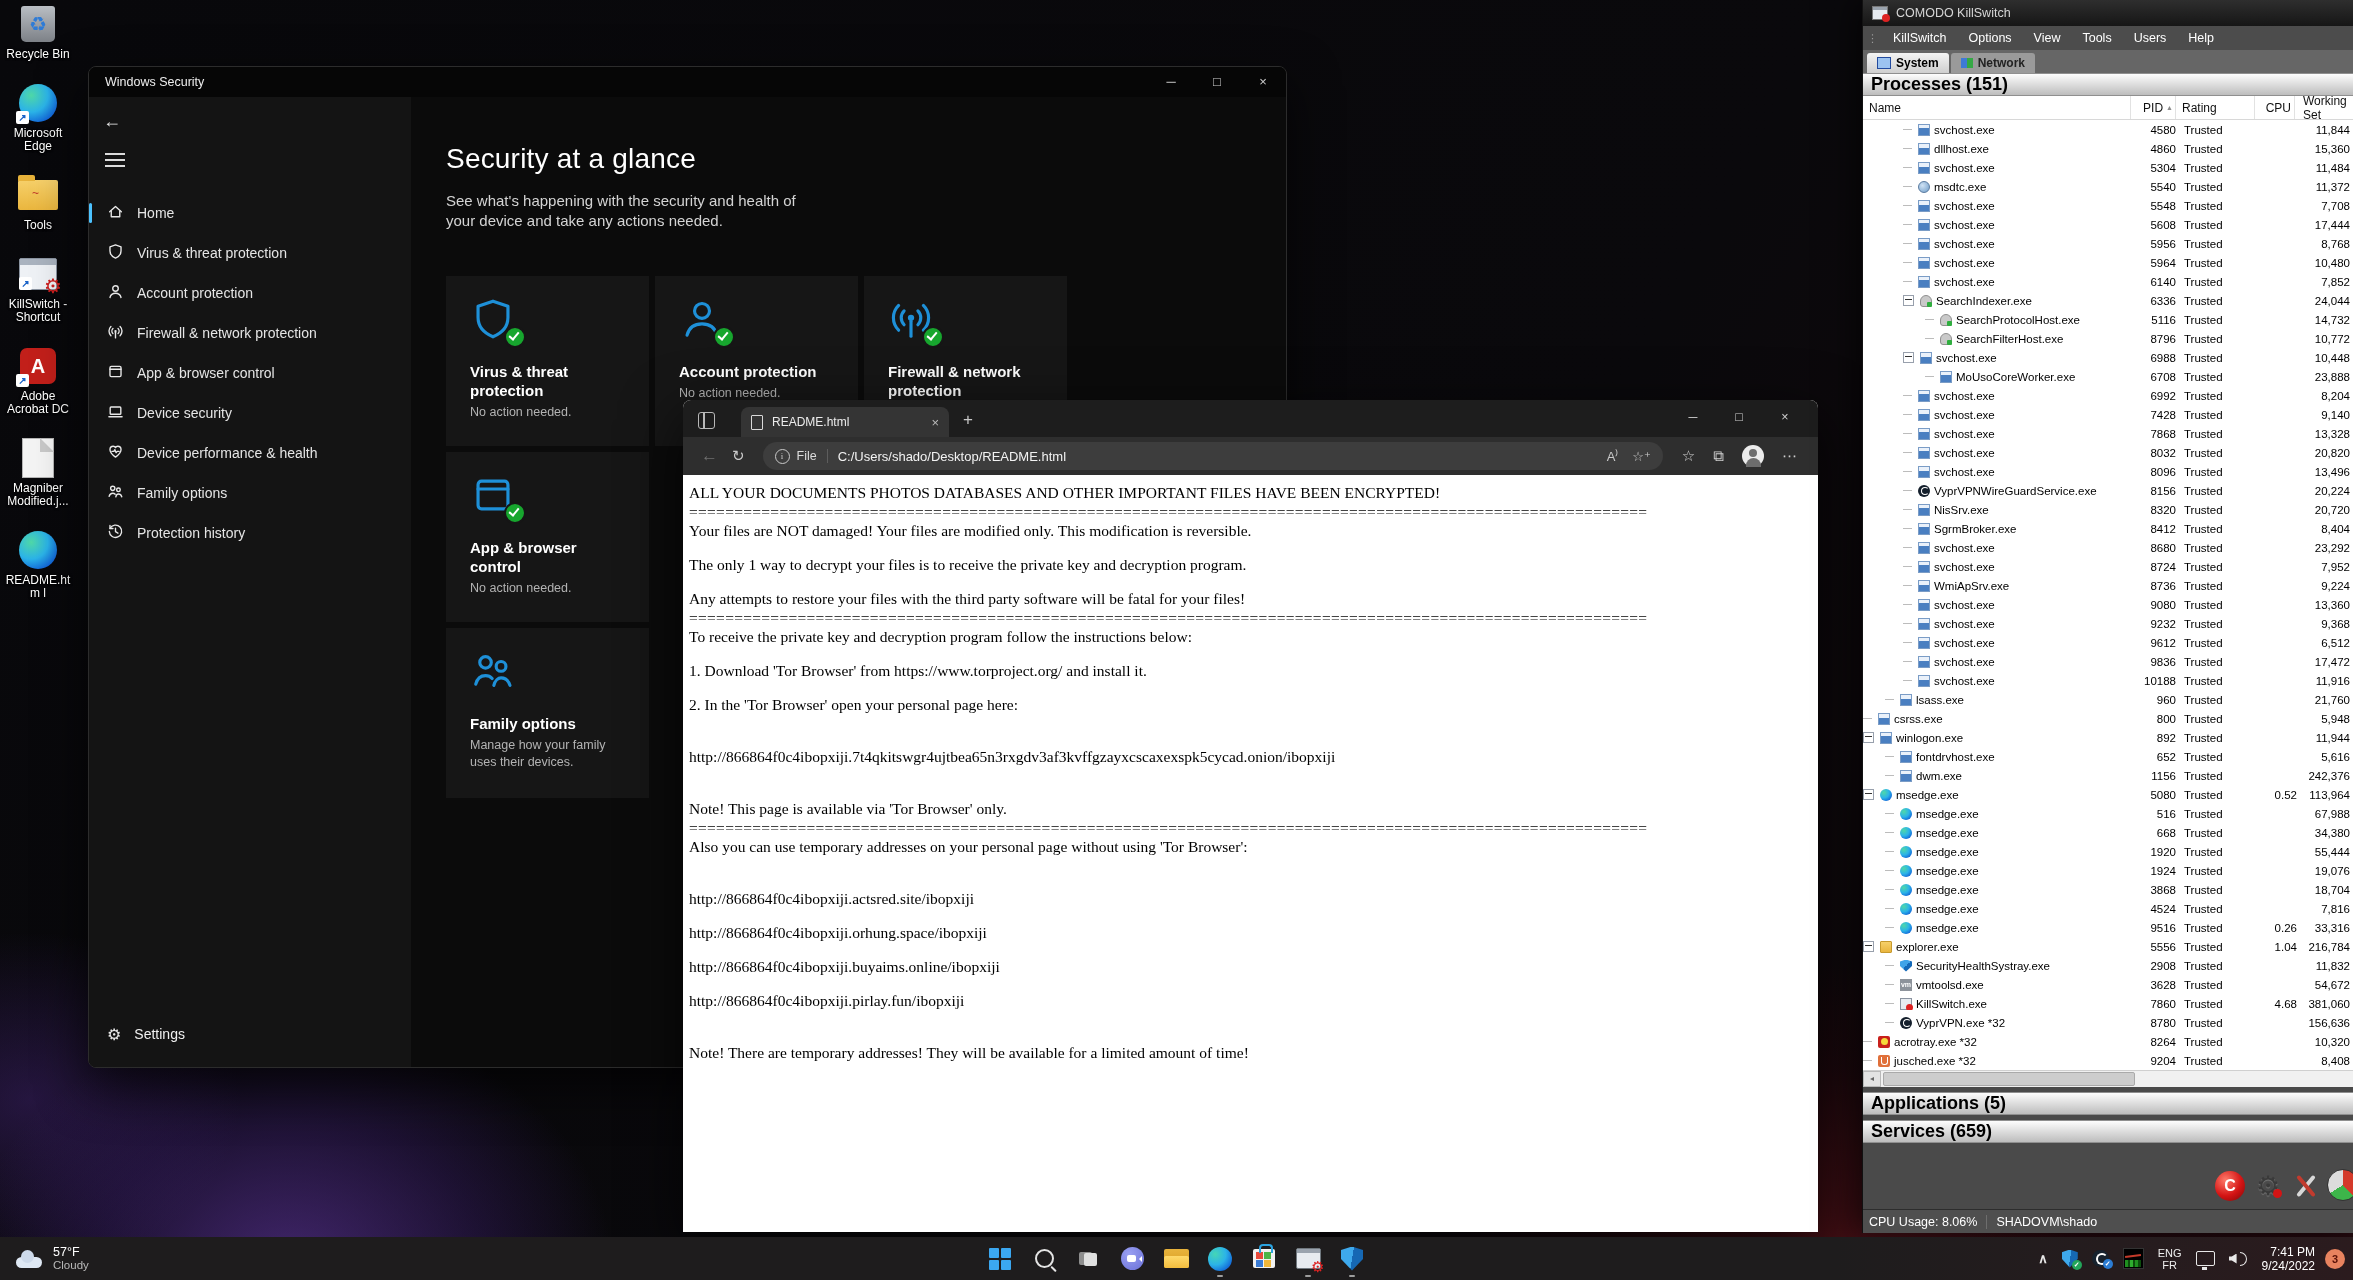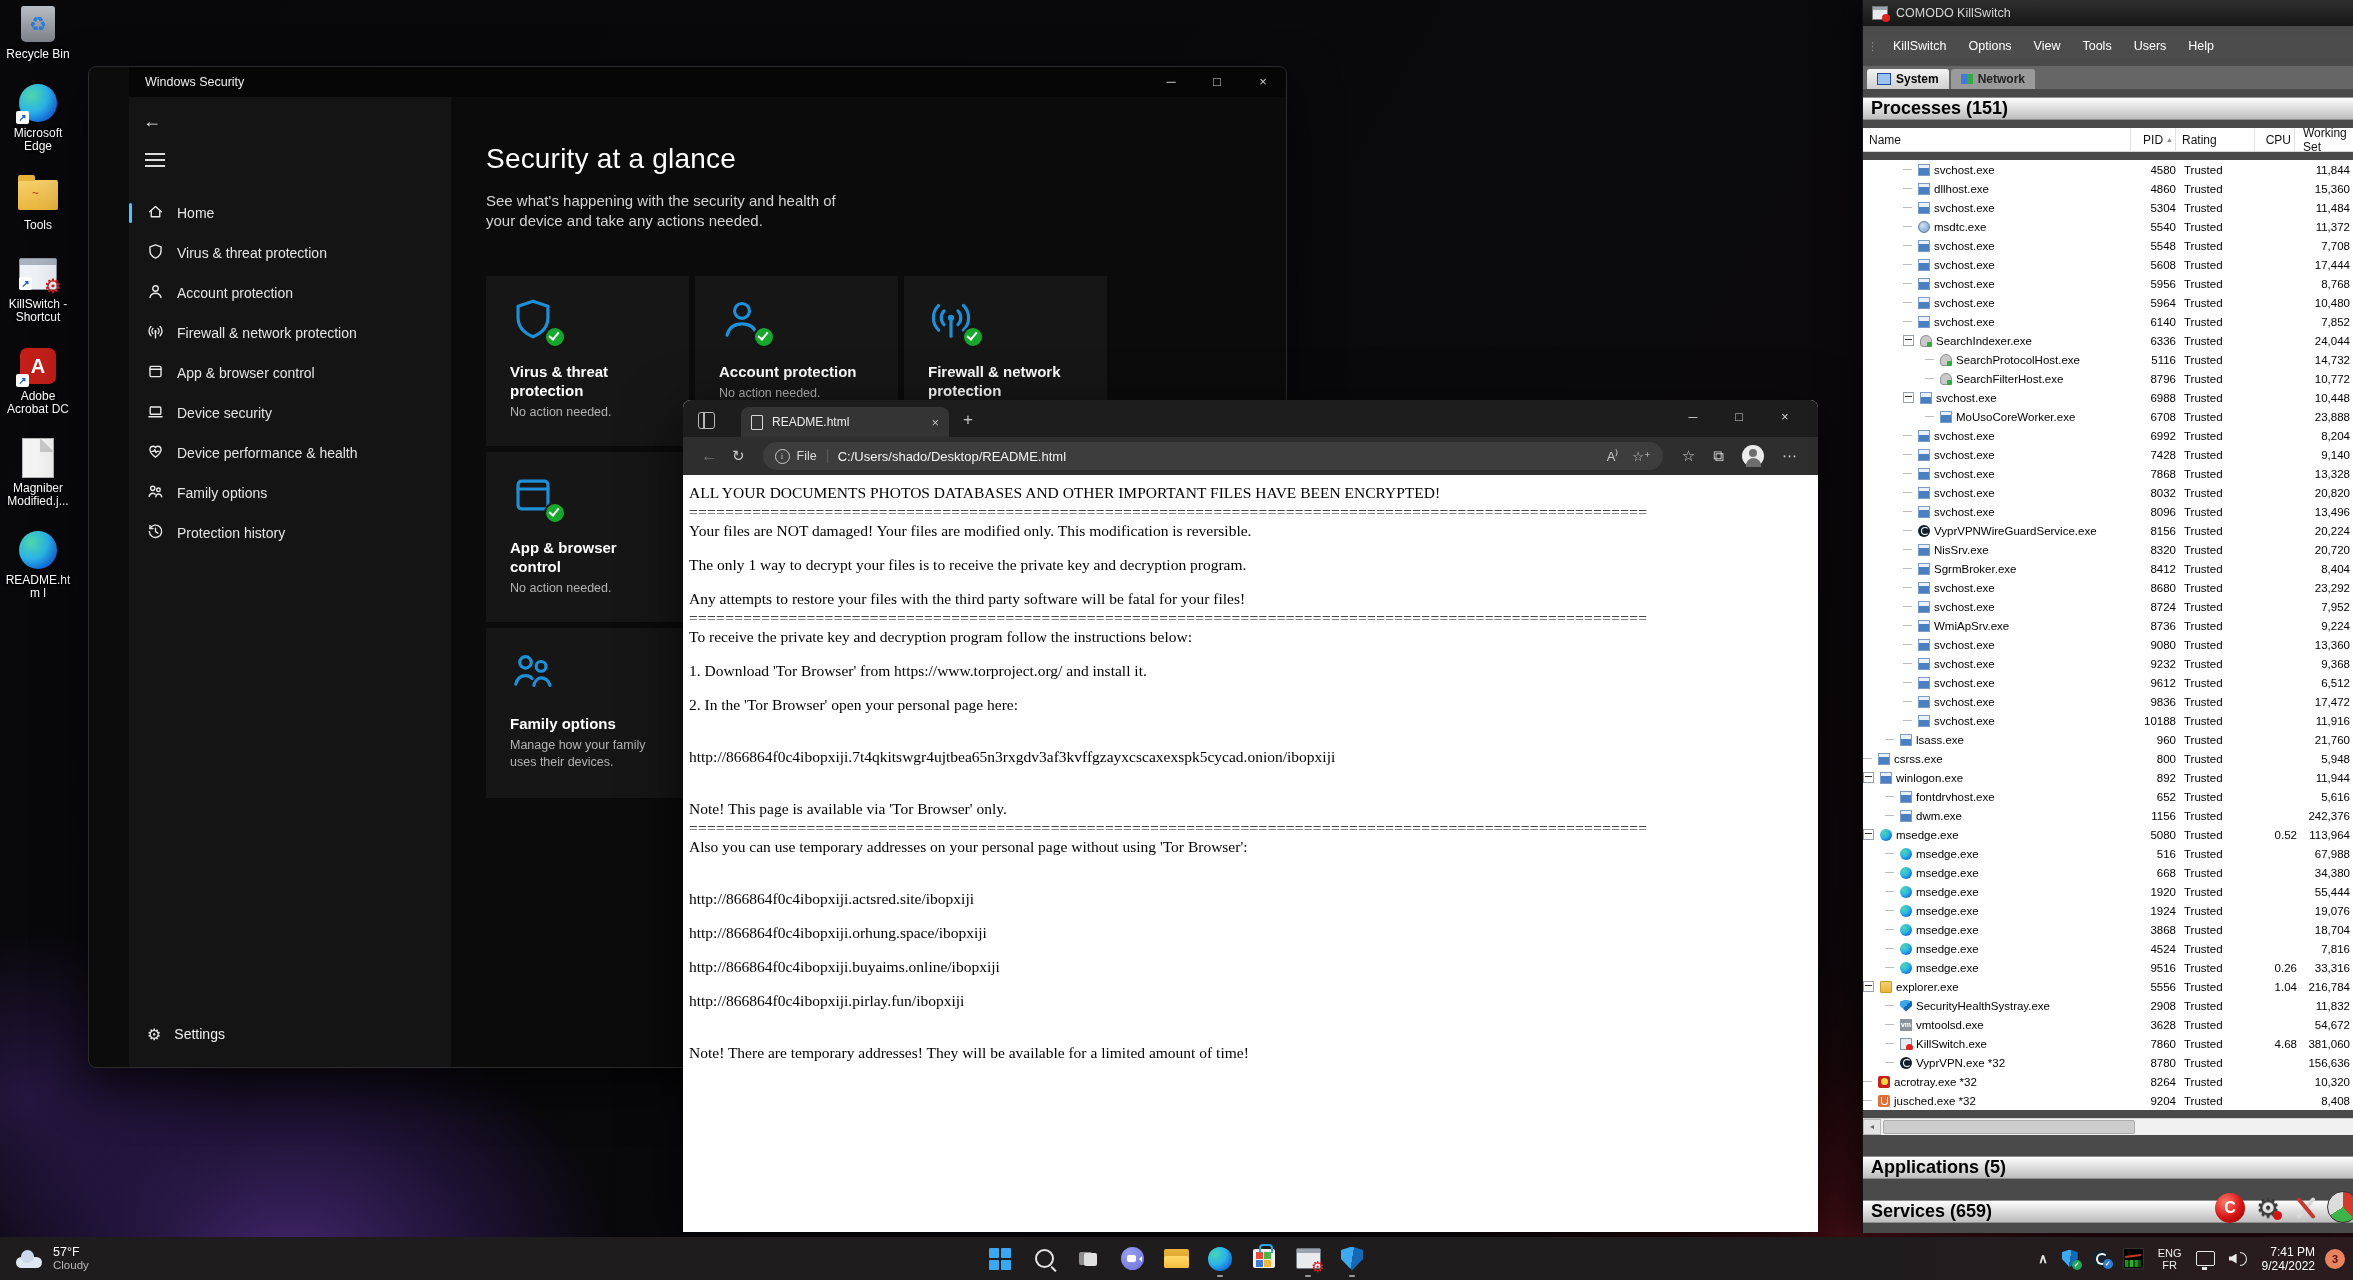--- a/index.html
+++ b/index.html
@@ -40,21 +40,21 @@
   .g-ks{width:36px;height:30px;background:#eef1f5;border:1px solid #8a93a0;border-radius:2px;position:relative;}
   .g-ks::before{content:"";position:absolute;left:0;top:0;right:0;height:6px;background:#aab3bf;}
   .g-ks::after{content:"⚙";position:absolute;right:-6px;bottom:-7px;color:#cc1f1f;font-size:20px;line-height:20px;}
   .g-pdf{width:36px;height:36px;background:#c21f1a;border-radius:7px;display:flex;align-items:center;justify-content:center;
          color:#fff;font-weight:bold;font-size:20px;}
   .g-doc{width:30px;height:38px;background:#f4f4f4;border:1px solid #b5b5b5;position:relative;}
   .g-doc::before{content:"";position:absolute;right:-1px;top:-1px;border:7px solid transparent;
                  border-left-color:#c9c9c9;border-bottom-color:#c9c9c9;}
   
   .sec-win{left:88px;top:66px;width:1199px;height:1002px;background:#0c0c0c;border:1px solid #2c2c2c;
-           border-radius:8px;box-shadow:0 18px 50px rgba(0,0,0,.65);overflow:hidden;box-sizing:border-box;padding-left:40px;}
+           border-radius:8px;box-shadow:0 18px 50px rgba(0,0,0,.65);overflow:hidden;box-sizing:border-box;}
   .sec-titlebar{height:30px;background:#060606;display:flex;align-items:center;}
   .sec-title{margin-left:16px;font-size:12.5px;color:#eee;}
   .winctl{margin-left:auto;display:flex;}
   .winctl span{width:46px;text-align:center;color:#cfcfcf;font-size:13px;line-height:30px;cursor:default;}
   .sec-body{display:flex;height:calc(100% - 30px);}
   .sec-side{width:322px;background:#141414;position:relative;flex:none;}
   .sec-back{margin:14px 0 0 14px;color:#e0e0e0;font-size:18px;width:28px;height:24px;}
   .sec-burger{margin:18px 0 0 16px;width:20px;}
   .sec-burger i{display:block;height:2px;background:#dcdcdc;margin-bottom:4px;}
   .sec-nav{margin-top:26px;}
@@ -108,21 +108,21 @@
   .avatar::before{content:"";position:absolute;left:7px;top:4px;width:8px;height:8px;border-radius:50%;background:#6d6d6d;}
   .avatar::after{content:"";position:absolute;left:3.5px;top:13px;width:15px;height:9px;border-radius:8px 8px 0 0;background:#6d6d6d;}
   .br-content{height:calc(100% - 75px);background:#fff;overflow:hidden;padding:8px 10px 0 6px;
               font-family:"Liberation Serif",serif;font-size:15.5px;line-height:19px;color:#000;}
   .br-content p,.br-content .eq{margin:0;}
   .eq{white-space:nowrap;overflow:hidden;letter-spacing:.3px;}
   .gap1{margin-top:15px !important;}
   .gap2{margin-top:33px !important;}
   
   .ks-win{left:1862px;top:0;width:491px;height:1233px;background:#4a4a4a;border-left:1px solid #111;
-          box-shadow:-8px 0 30px rgba(0,0,0,.6);overflow:hidden;box-sizing:border-box;display:flex;flex-direction:column;gap:8px;}
+          box-shadow:-8px 0 30px rgba(0,0,0,.6);overflow:hidden;box-sizing:border-box;display:flex;flex-direction:column;}
   .ks-title{height:26px;background:linear-gradient(180deg,#2e2e2e,#161616);display:flex;align-items:center;flex:none;}
   .ks-appicn{width:14px;height:12px;background:#e7ebf0;border:1px solid #777;margin:0 8px 0 9px;position:relative;}
   .ks-appicn::before{content:"";position:absolute;left:0;right:0;top:0;height:3px;background:#9aa3ae;}
   .ks-appicn::after{content:"";position:absolute;right:-3px;bottom:-3px;width:8px;height:8px;border-radius:50%;background:#d22;}
   .ks-title span{color:#d6d6d6;font-size:12.5px;}
   .ks-menu{height:24px;background:#4c4c4c;display:flex;align-items:center;flex:none;color:#fff;}
   .ks-grip{color:#9a9a9a;font-size:11px;margin:0 4px 0 4px;}
   .ks-menu .mi{font-size:12.5px;padding:0 11px;}
   .ks-tabs{height:23px;background:#666;display:flex;align-items:flex-end;padding-left:4px;flex:none;}
   .ks-tab{height:20px;display:flex;align-items:center;padding:0 10px;font-size:12px;border-radius:3px 3px 0 0;

